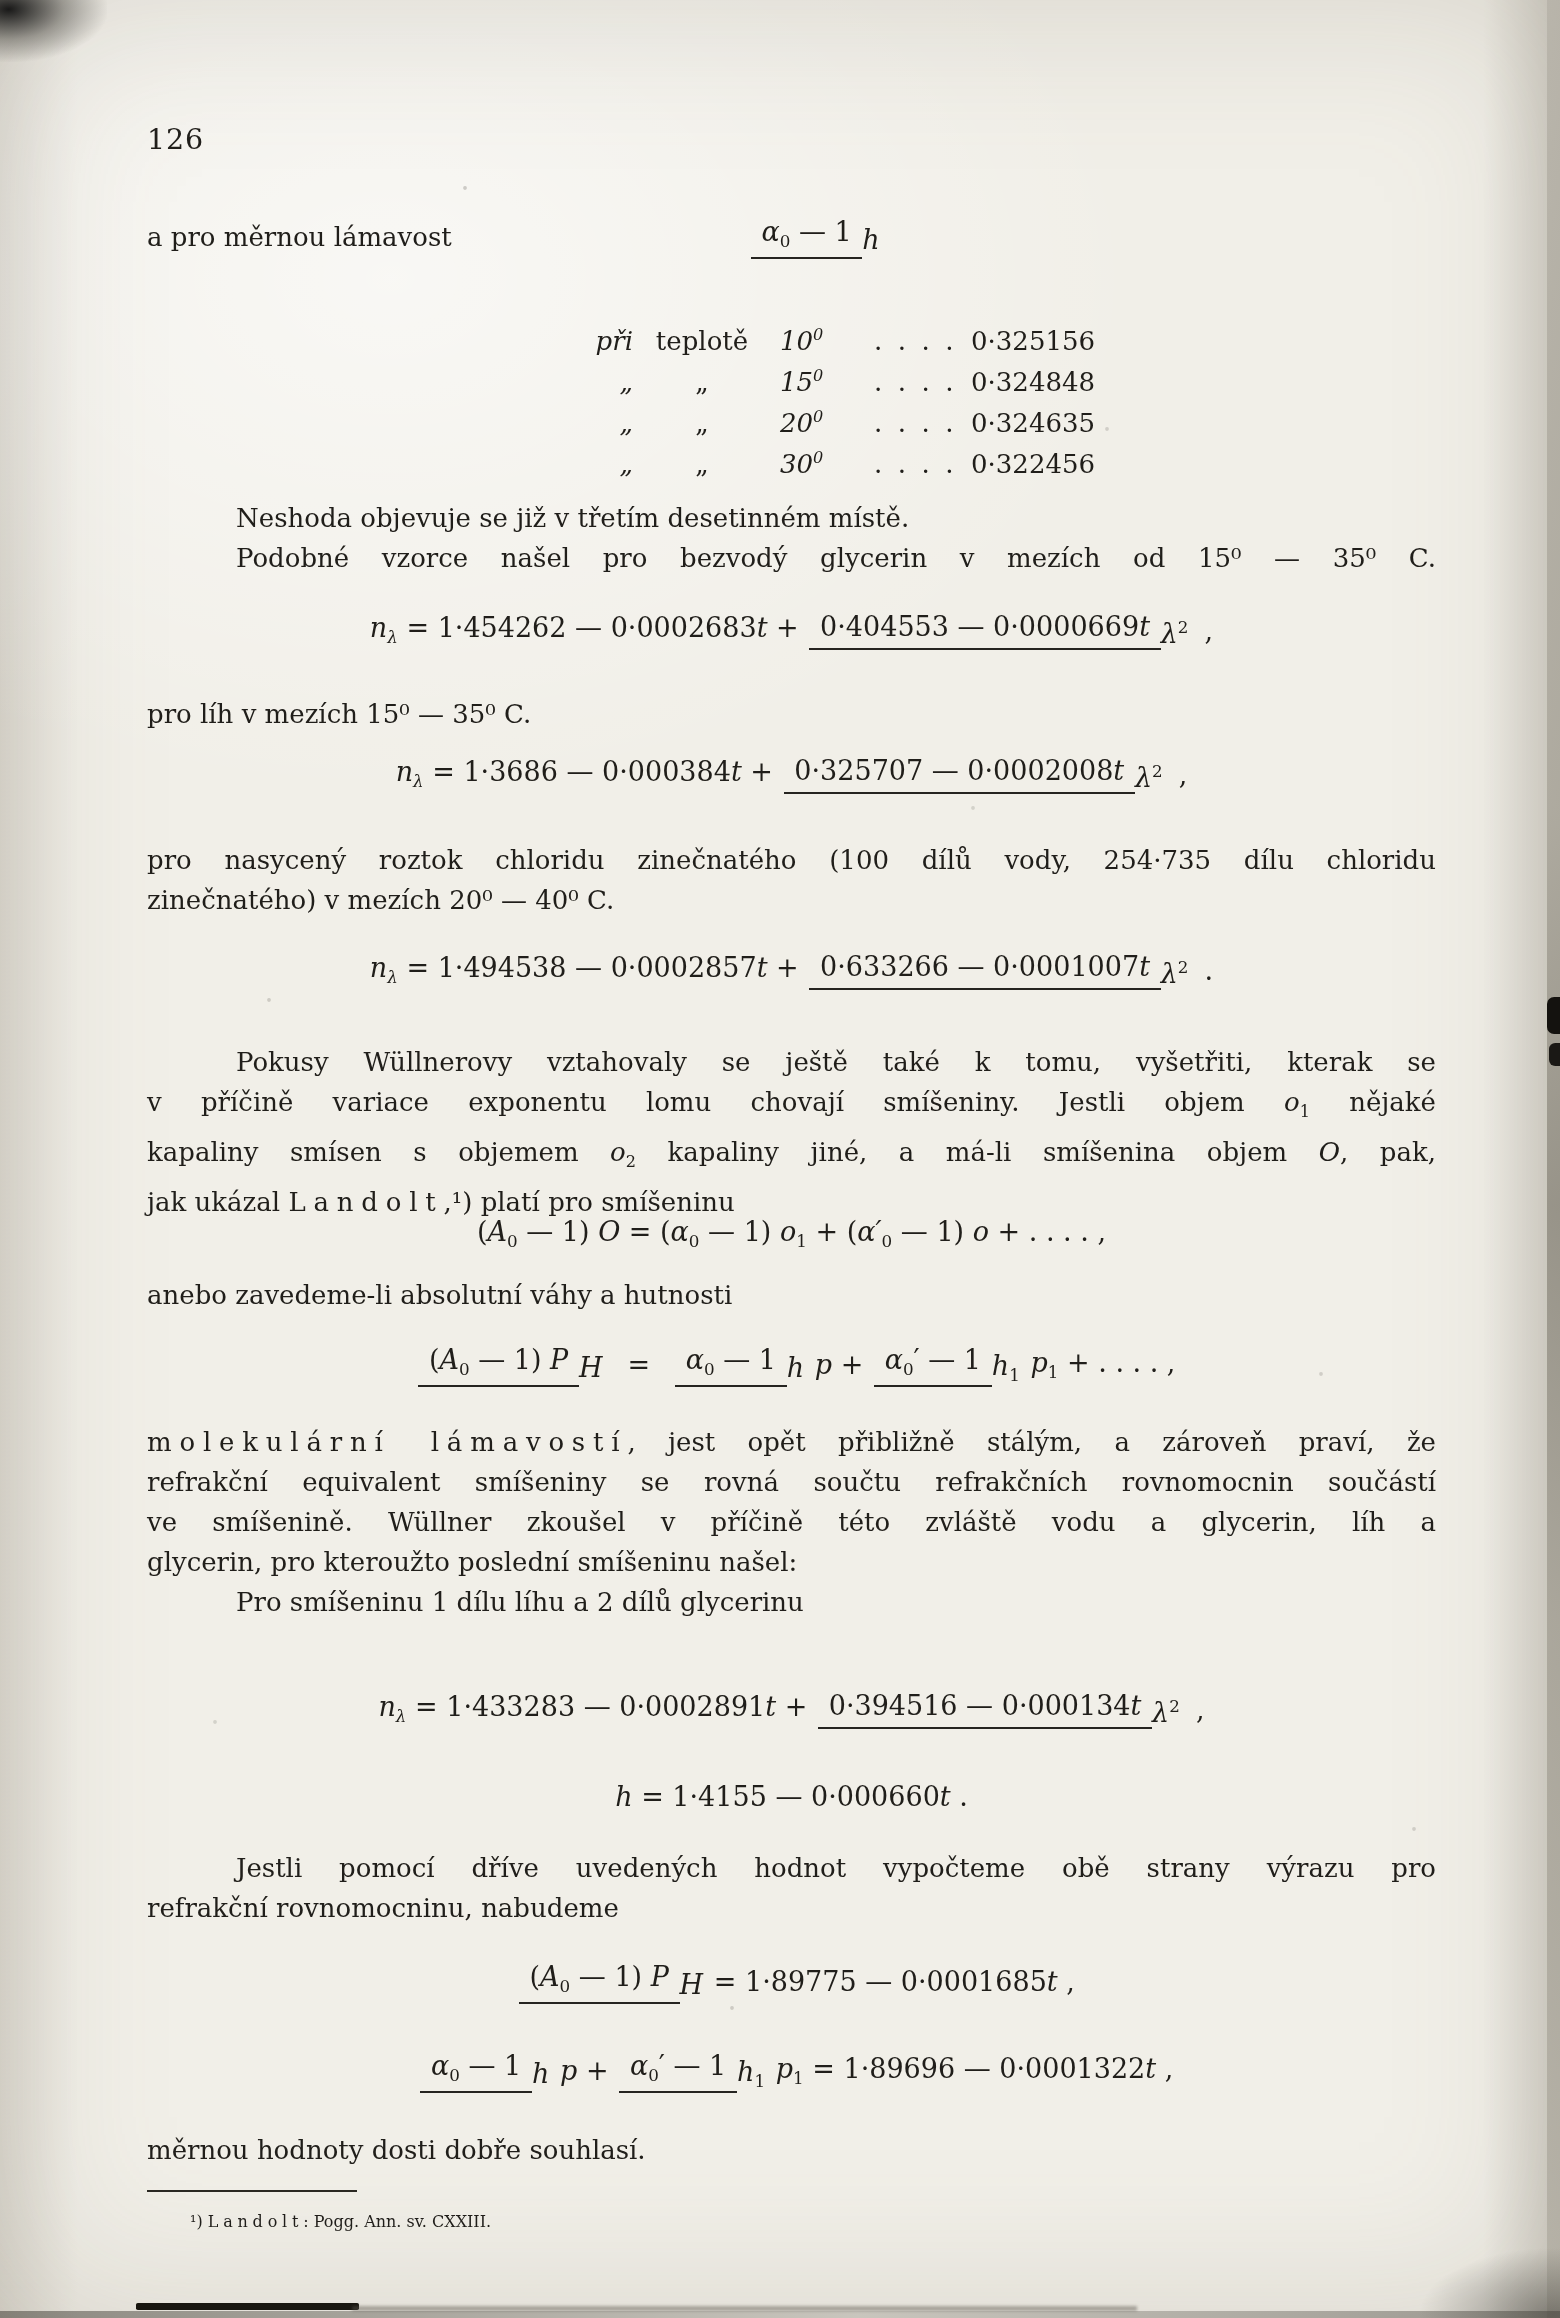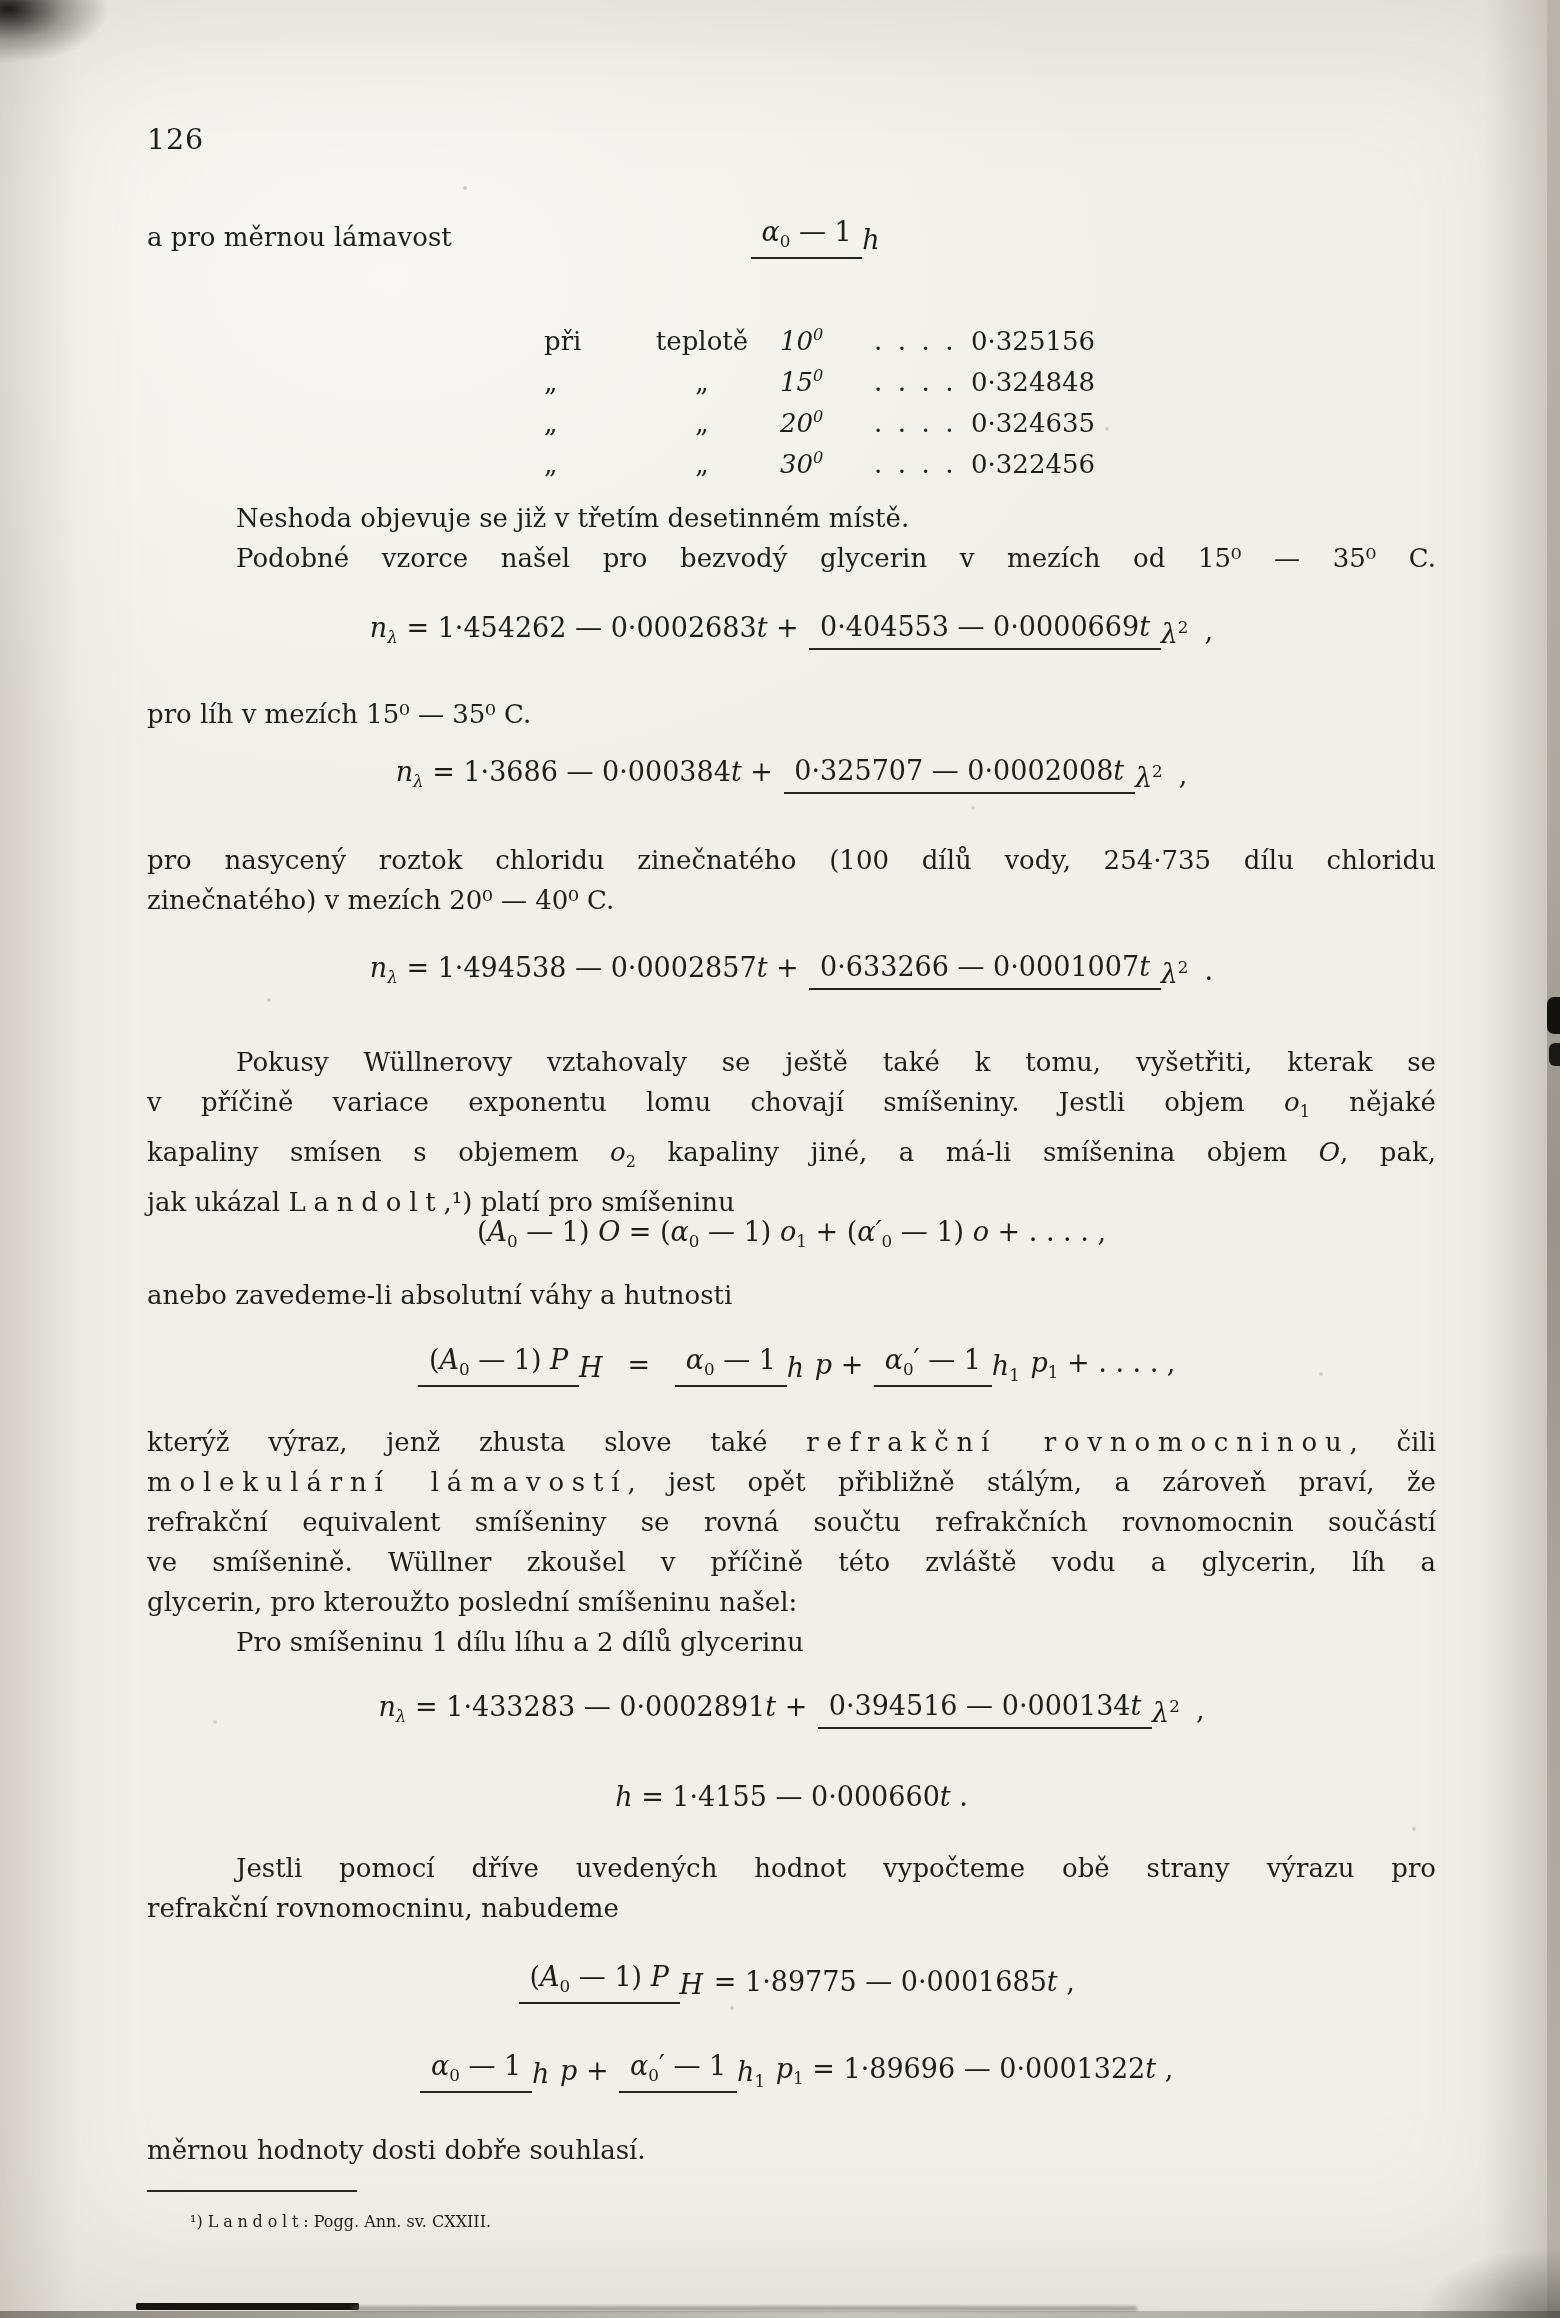--- a/index.html
+++ b/index.html
@@ -40,21 +40,21 @@
   .frac .num { padding:1.8px 10.7px 6.2px; border-bottom:2.2px solid #262420; white-space:nowrap; }
   .frac .den { padding-top:6.2px; white-space:nowrap; }
   .ftail { margin-left:5.4px; }
   .fop { margin:0 14.3px; }
   .fline { white-space:nowrap; }
 
   #intro .frac { margin-left:299px; }
 
   #temps { top:325px; padding-left:397px; font-size:26px; }
   .trow { display:flex; height:41px; align-items:baseline; }
-  .tc1 { display:inline-block; width:89px; text-align:left; }
+  .tc1 { display:inline-block; width:89px; text-align:right;font-style:italic; }
   .tc2 { display:inline-block; width:138px; text-align:center; }
   .ttemp { display:inline-block; width:89px; padding-left:9px;font-style:italic; }
   .tdots { display:inline-block; width:111px; text-align:center; letter-spacing:3.6px; }
   .tval { display:inline-block; }
 
   #para-mismatch { top:498px; }
   #f-glycerin { top:580px; height:100px; }
   #line-lih { top:694px; }
   #f-lih { top:724px; height:100px; }
   #para-chlorid { top:840px; }
@@ -211,21 +211,20 @@
     </span>
     <span class="fline"><span class="it">p</span><span> +</span></span>
     <span class="frac">
       <span class="num"><span class="it">α</span><sub>0</sub><span>′ — 1</span></span>
       <span class="den"><span class="it">h</span><sub>1</sub></span>
     </span>
     <span class="fline"><span class="it">p</span><sub>1</sub><span> + . . . . ,</span></span>
   </div>
 
   <div class="block bodytext" id="para-refrakcni">
-    <div class="jline"><span>kterýž výraz, jenž zhusta slove také </span><span class="sp">refrakční rovnomocninou</span><span>, čili</span></div>
     <div class="jline"><span class="sp">molekulární lámavostí</span><span>, jest opět přibližně stálým, a zároveň praví, že</span></div>
     <div class="jline">refrakční equivalent smíšeniny se rovná součtu refrakčních rovnomocnin součástí</div>
     <div class="jline">ve smíšenině. Wüllner zkoušel v příčině této zvláště vodu a glycerin, líh a</div>
     <div>glycerin, pro kteroužto poslední smíšeninu našel:</div>
     <div class="indent">Pro smíšeninu 1 dílu líhu a 2 dílů glycerinu</div>
   </div>
 
   <div class="block formula" id="f-mixture">
     <span class="fline"><span class="it">n</span><sub class="it">λ</sub><span> = 1·433283 — 0·0002891</span><span class="it">t</span><span> +</span></span>
     <span class="frac">

